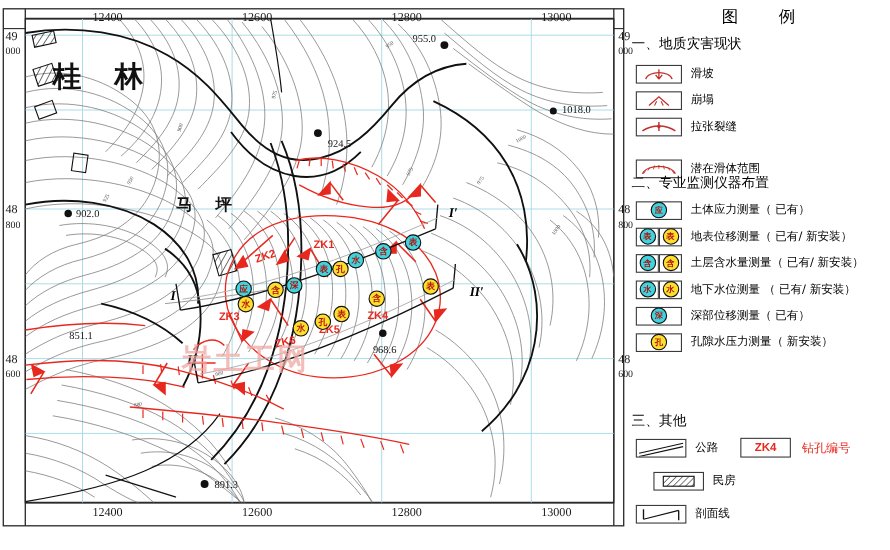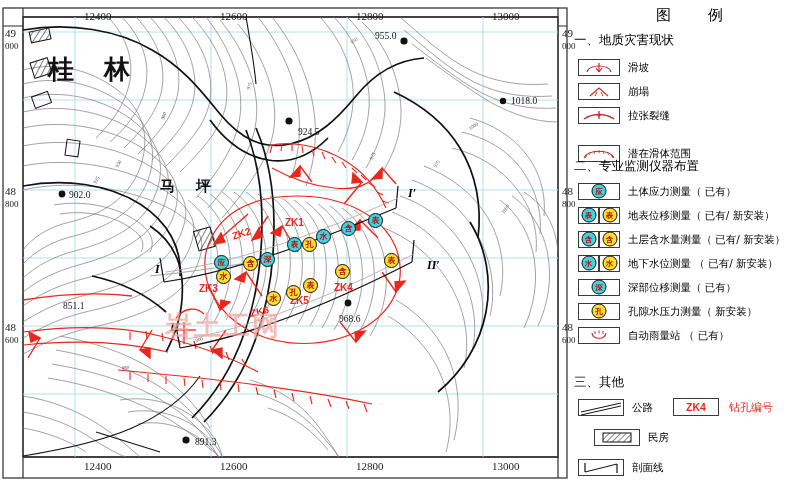--- a/index.html
+++ b/index.html
@@ -561,31 +561,20 @@
       <div class="lg-txt">深部位移测量（ 已有）</div>
     </div>
 
     <div class="lg-row" style="top:302px;">
       <div class="lg-box">
         <div class="lg-circ ye">孔</div>
       </div>
       <div class="lg-txt">孔隙水压力测量（ 新安装）</div>
     </div>
 
-    <div class="lg-row" style="top:326px;">
-      <div class="lg-box">
-        <svg width="40" height="15" viewBox="0 0 40 15">
-          <path d="M13 5 C14 12 26 12 27 5" fill="none" stroke="#c2302a" stroke-width="1.2"></path>
-          <line x1="16" y1="3" x2="16" y2="6" stroke="#c2302a" stroke-width="1"></line>
-          <line x1="20" y1="2.5" x2="20" y2="5.5" stroke="#c2302a" stroke-width="1"></line>
-          <line x1="24" y1="3" x2="24" y2="6" stroke="#c2302a" stroke-width="1"></line>
-        </svg>
-      </div>
-      <div class="lg-txt">自动雨量站  （ 已有）</div>
-    </div>
 
     <div class="lg-head" style="top:374px;">三、其他</div>
 
     <div class="lg-row" style="top:398px;">
       <div class="lg-box wide">
         <svg width="44" height="15" viewBox="0 0 44 15">
           <line x1="2" y1="12" x2="42" y2="3" stroke="#111" stroke-width="1"></line>
           <line x1="2" y1="15" x2="42" y2="6" stroke="#111" stroke-width="1"></line>
         </svg>
       </div>

